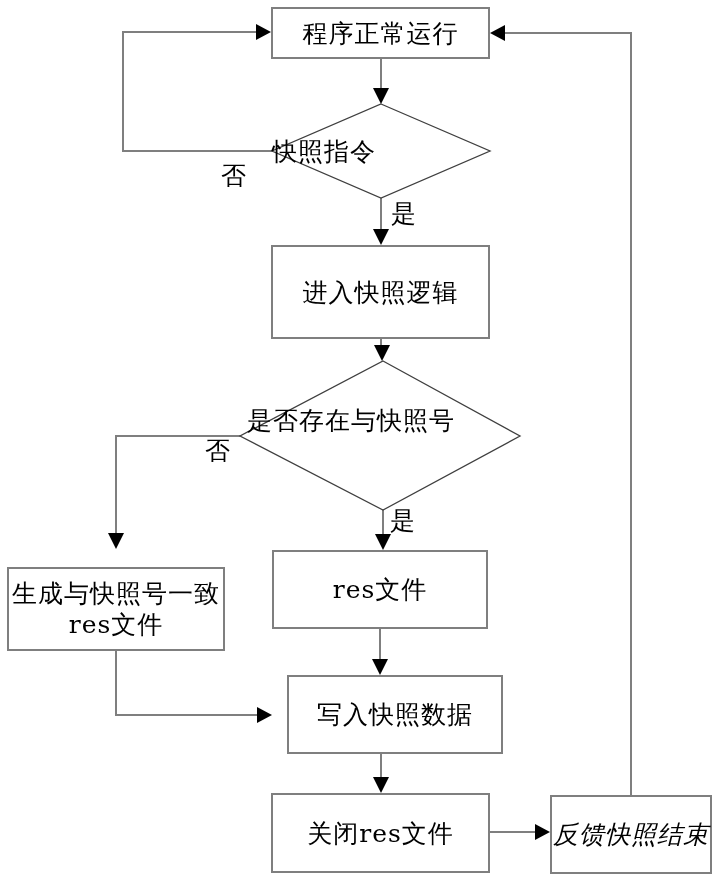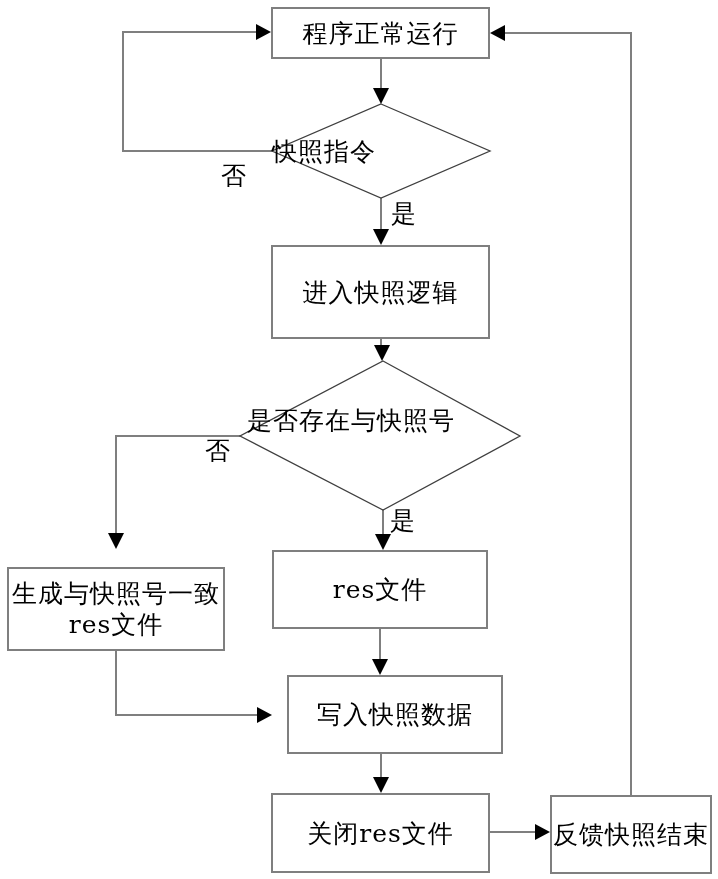--- a/index.html
+++ b/index.html
@@ -37,21 +37,21 @@
     font-size:25px;
     line-height:26px;
   }
   
   #n-run      {left:271px; top:7px;   width:219px; height:52px;}
   #n-enter    {left:271px; top:245px; width:219px; height:94px;}
   #n-create   {left:7px;   top:567px; width:218px; height:84px;}
   #n-open     {left:272px; top:550px; width:216px; height:79px;}
   #n-write    {left:287px; top:675px; width:216px; height:79px;}
   #n-close    {left:271px; top:793px; width:219px; height:80px;}
-  #n-feedback {left:550px; top:795px; width:162px; height:79px;}
+  #n-feedback {left:550px; top:795px; width:162px; height:79px;font-style:italic;}
   #d1-label   {left:272px; top:136px; width:218px;}
   #d2-label   {left:247px; top:405px; width:280px;}
   #lbl-cmd-no   {left:221px; top:163px;}
   #lbl-cmd-yes  {left:391px; top:201px;}
   #lbl-exist-no {left:205px; top:438px;}
   #lbl-exist-yes{left:390px; top:508px;}
 </style>
 </head>
 <body>
 

